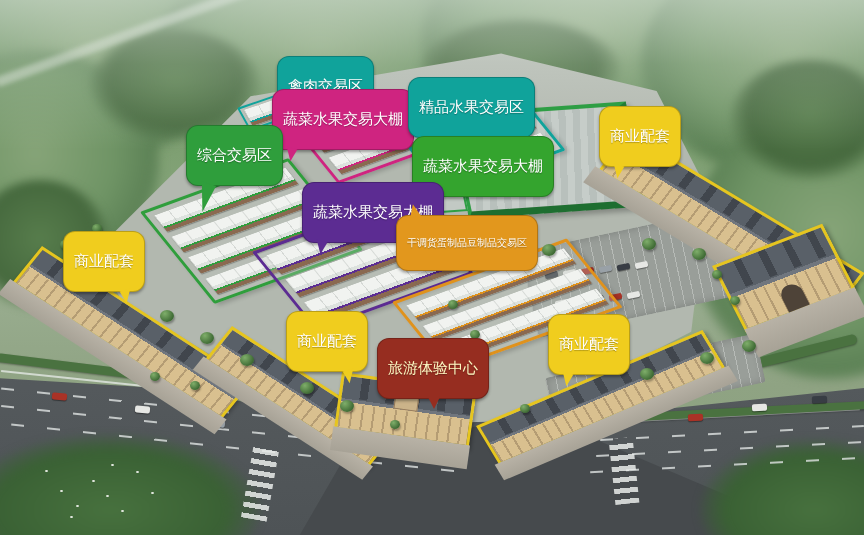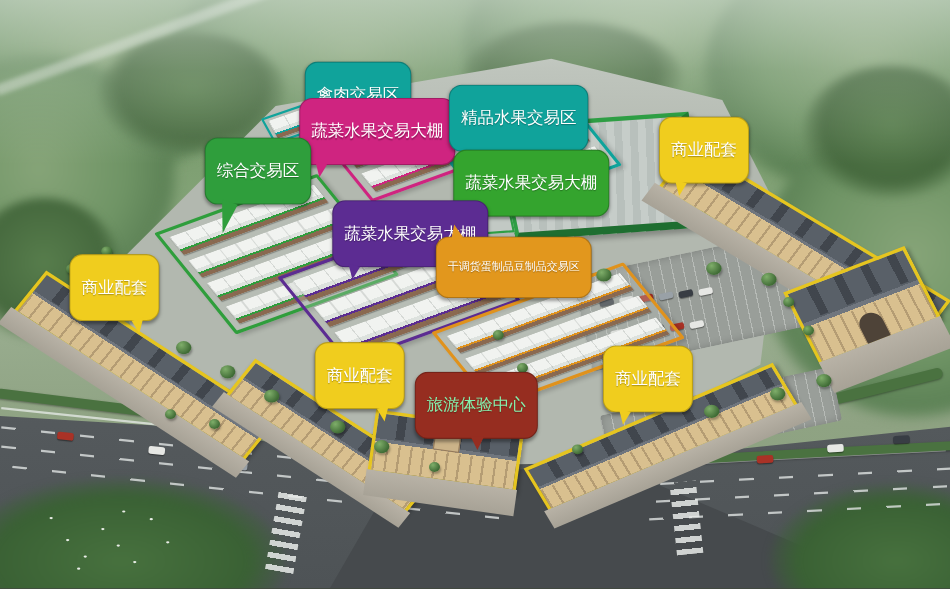--- a/index.html
+++ b/index.html
@@ -73,21 +73,21 @@
     width:22px;height:26px;background:#4e4338;border-radius:11px 11px 0 0;}
   .tree{position:absolute;z-index:15;width:14px;height:12px;border-radius:50%;
     background:radial-gradient(circle at 35% 30%,#7fae6a,#3f6b35 70%);box-shadow:1px 2px 2px rgba(0,0,0,.3);}
   .tree.s{width:10px;height:9px;}
   
   .bubble{position:absolute;z-index:30;color:#fff;font-weight:normal;font-size:15px;line-height:1;
     padding:22px 10px;border-radius:12px;white-space:nowrap;background:var(--c);
     border:1px solid rgba(0,0,0,.22);box-shadow:0 2px 3px rgba(0,0,0,.35);
     text-shadow:0 1px 1px rgba(0,0,0,.3);}
   .bubble.small{font-size:10px;}
-  .bubble.cream{color:#86efac;text-align:right;}
+  .bubble.cream{color:#fef9c3;text-align:right;}
   .tail{position:absolute;width:0;height:0;border:solid transparent;}
   .t-dl{bottom:-12px;left:12px;border-width:13px 4px 0 7px;border-top-color:var(--c);transform:rotate(14deg);}
   .t-dr{bottom:-12px;right:12px;border-width:13px 7px 0 4px;border-top-color:var(--c);transform:rotate(-14deg);}
   .t-dc{bottom:-11px;left:45%;border-width:12px 6px 0 6px;border-top-color:var(--c);}
   .t-long{bottom:-27px;left:10px;border-width:29px 5px 0 10px;border-top-color:var(--c);transform:rotate(18deg);}
   .t-ul{top:-12px;left:12px;border-width:0 6px 13px 5px;border-bottom-color:var(--c);transform:rotate(-10deg);}
 </style>
 </head>
 <body>
 

